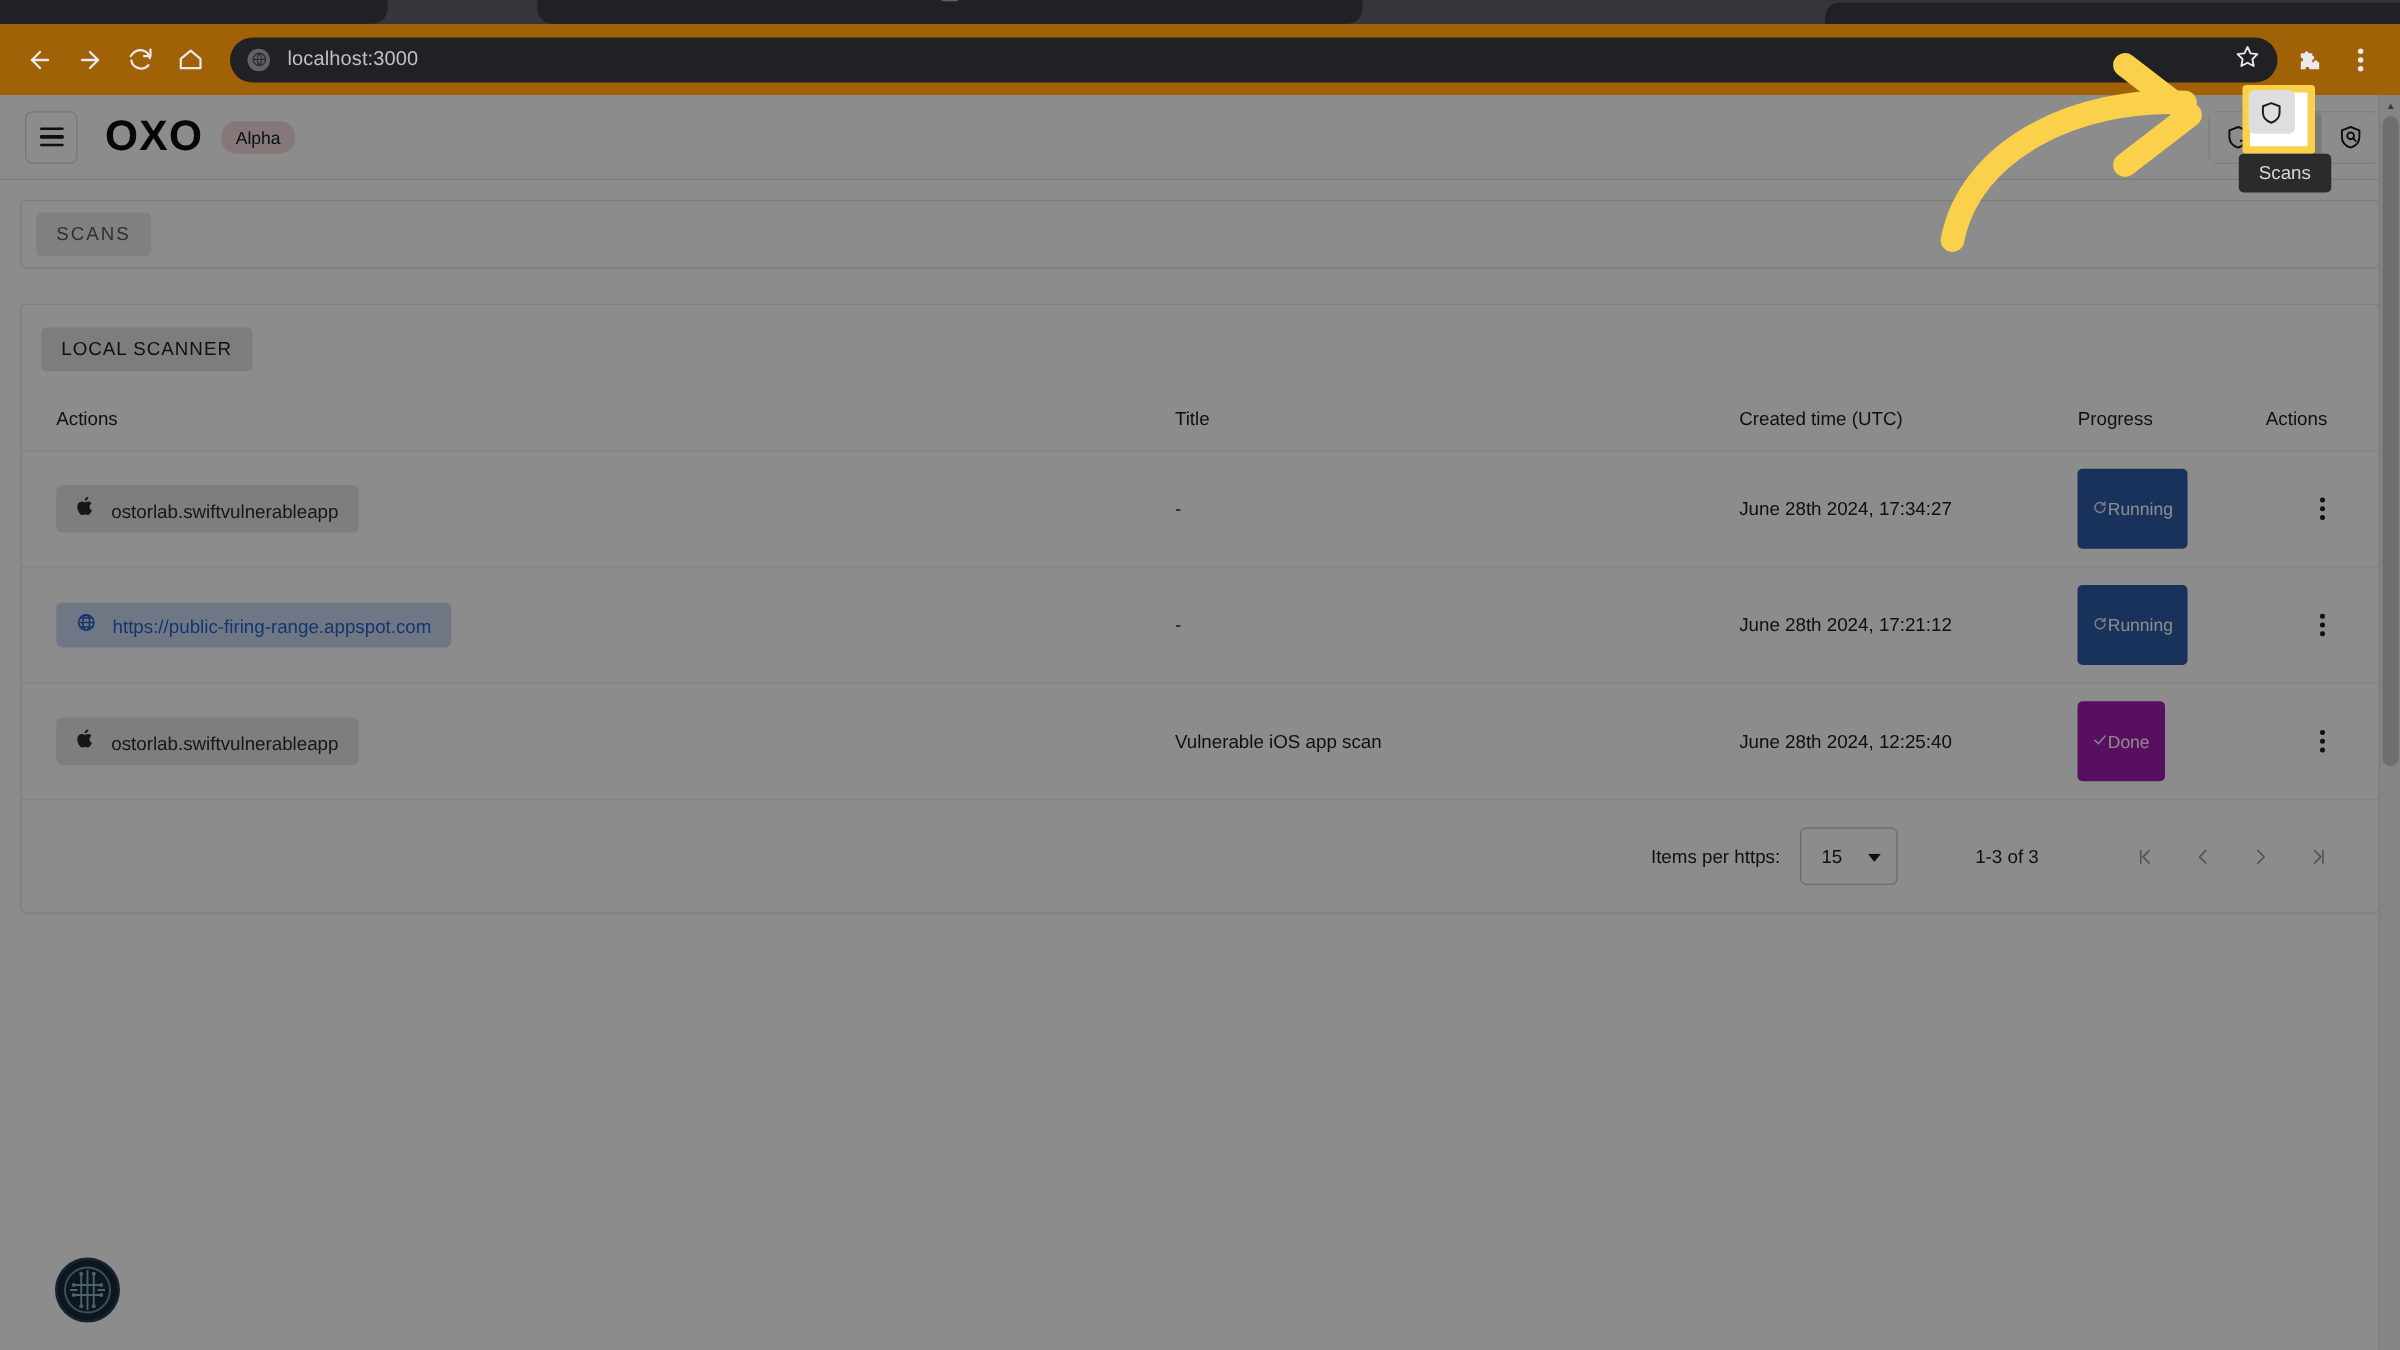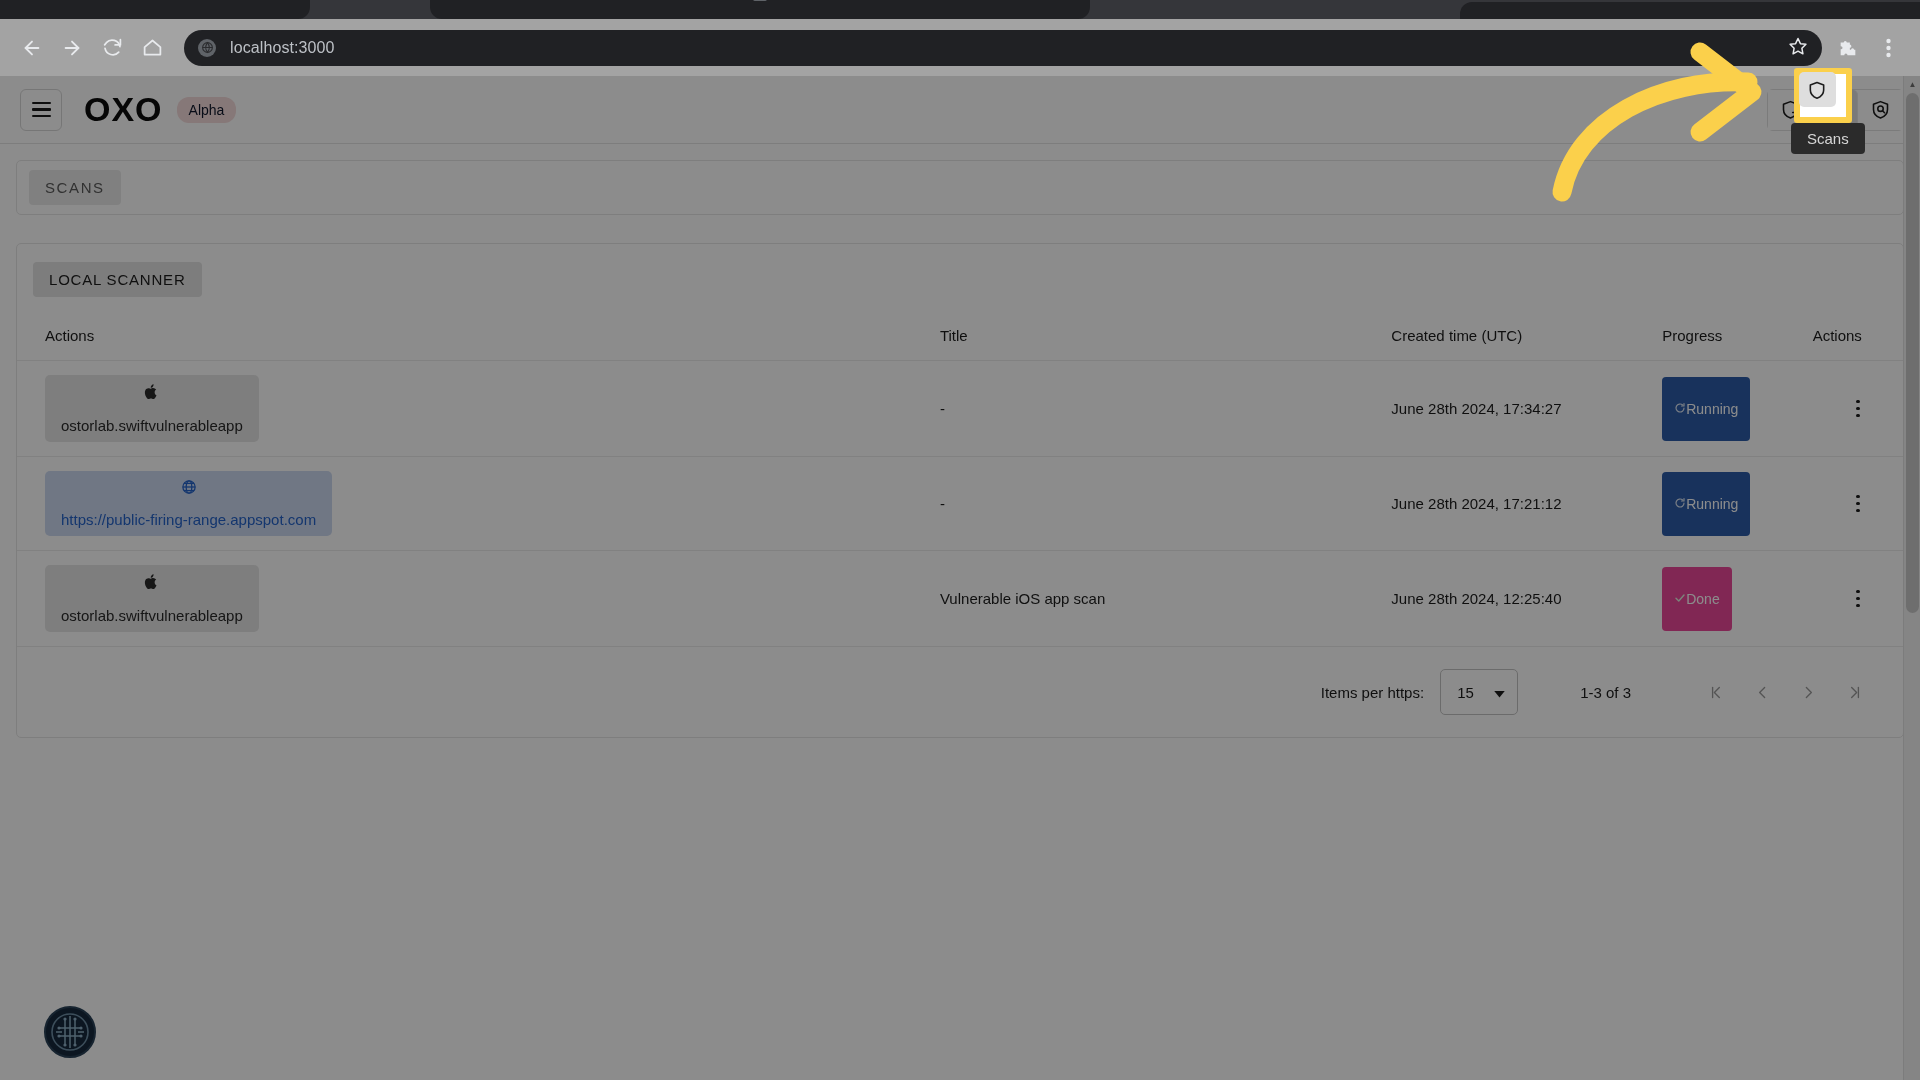--- a/index.html
+++ b/index.html
@@ -36,21 +36,21 @@
   .tab.t2 { left: 430px; width: 660px; border-radius: 0 0 12px 12px; }
   .tab.t2::after {
     content: ""; position: absolute; left: 50%; top: -4px;
     width: 14px; height: 5px; background: #5f6368; border-radius: 2px;
     transform: translateX(-50%);
   }
   .tab.t3 { left: 1460px; width: 460px; border-radius: 12px 0 0 0; top: 2px; height: 17px;}
 
   .toolbar {
     height: 57px; display: flex; align-items: center; padding: 0 12px;
-    background: #a3a3a3;
+    background: #a16207;
   }
   .navbtn {
     width: 40px; height: 40px; display: flex; align-items: center;
     justify-content: center; border-radius: 50%; cursor: pointer;
   }
   .navbtn svg { display: block; }
   .omnibox {
     flex: 1; height: 36px; margin: 0 6px 0 12px;
     background: #202124; border-radius: 18px;
     display: flex; align-items: center; padding: 0 14px;
@@ -145,32 +145,32 @@
     font-size: 15px; color: #1d1d1d; padding: 14px 0;
     border-bottom: 1px solid #ececec;
   }
   .col-target { width: 920px; padding-left: 28px !important; }
   .col-title { width: 450px; }
   .col-time  { width: 270px; }
   .col-prog  { width: 150px; }
   .col-act   { width: 90px; text-align: left; }
 
   .target-pill {
-    display: inline-flex; align-items: center; gap: 13px;
-    padding: 8px 16px; border-radius: 5px; font-size: 15px; flex-direction: column;
+    display: inline-flex; align-items: flex-end; gap: 13px;
+    padding: 8px 16px; border-radius: 5px; font-size: 15px;
   }
   .target-pill.app { background: #e6e6e6; color: #2a2a2a; }
   .target-pill.web { background: #ccd9f0; color: #2563c9; }
 
   .badge {
     display: inline-flex; align-items: center; gap: 0;
     font-size: 14px; color: #fff; padding: 24px 12px; border-radius: 4px;
   }
   .badge.running { background: #2c5ca8; }
-  .badge.done { background: #ec4899; text-align: center; }
+  .badge.done { background: #a21caf; text-align: center; }
 
   .kebab { display:flex; flex-direction: column; gap:3.5px; align-items:center; cursor:pointer; }
   .kebab i { width: 3.6px; height: 3.6px; background: #1d1d1d; border-radius: 50%; display:block; }
 
   .paginator {
     display: flex; align-items: center; justify-content: flex-end;
     gap: 0; padding: 22px 26px 22px 0; font-size: 15px; color: #1d1d1d;
   }
   .ipp-label { margin-right: 16px; }
   .ipp-select {

